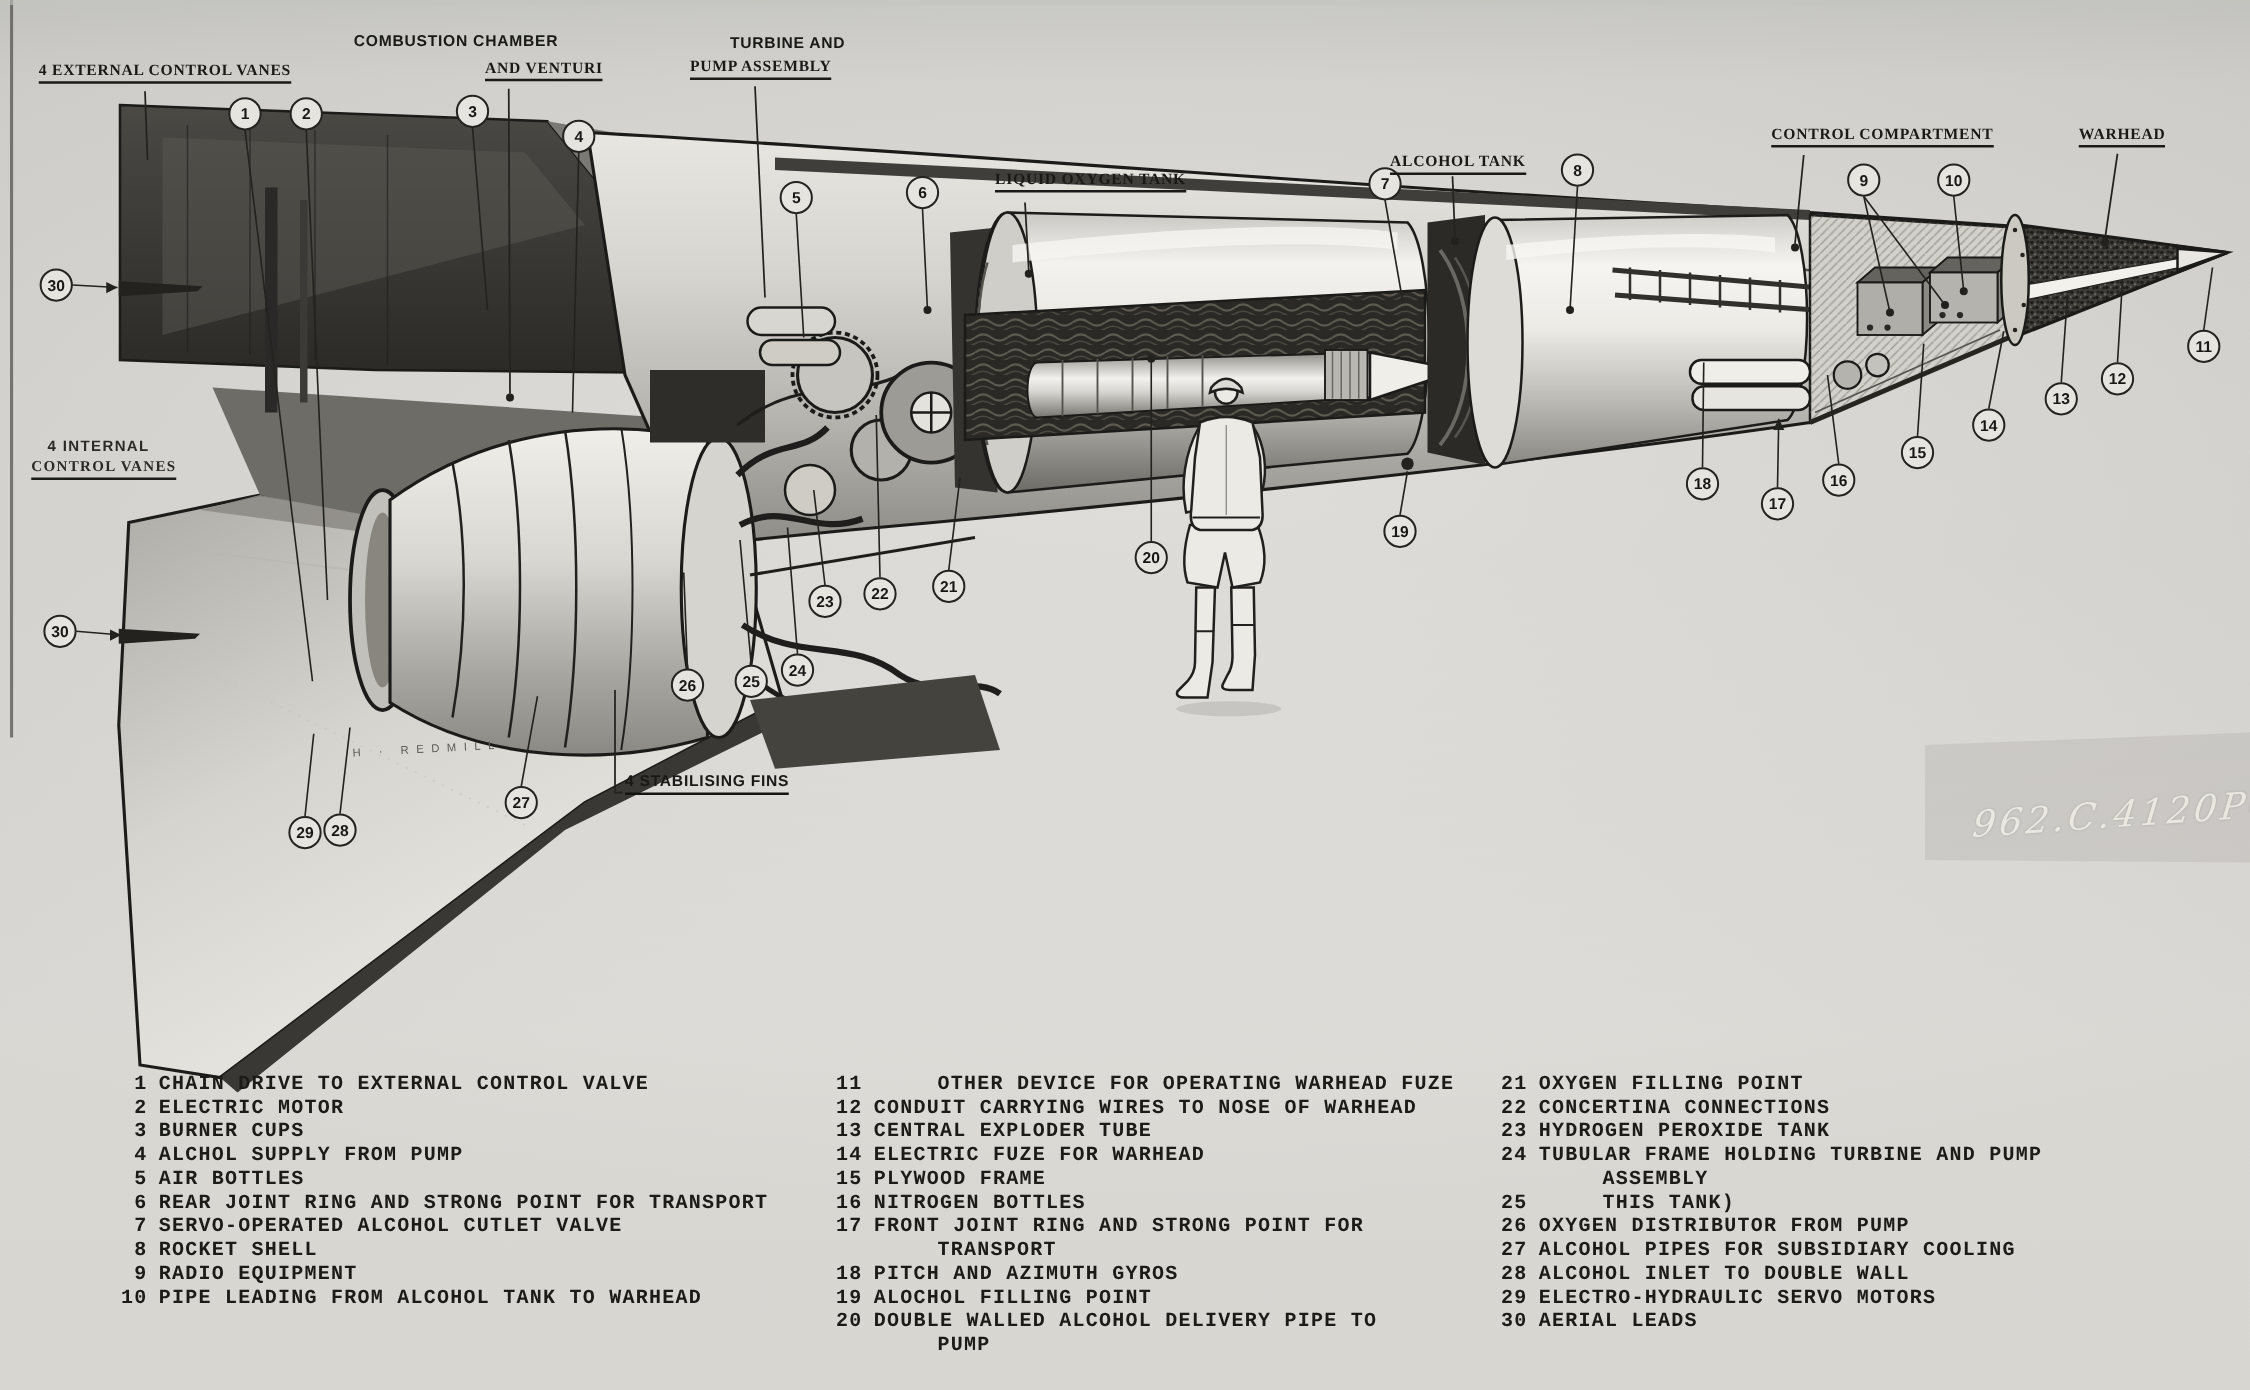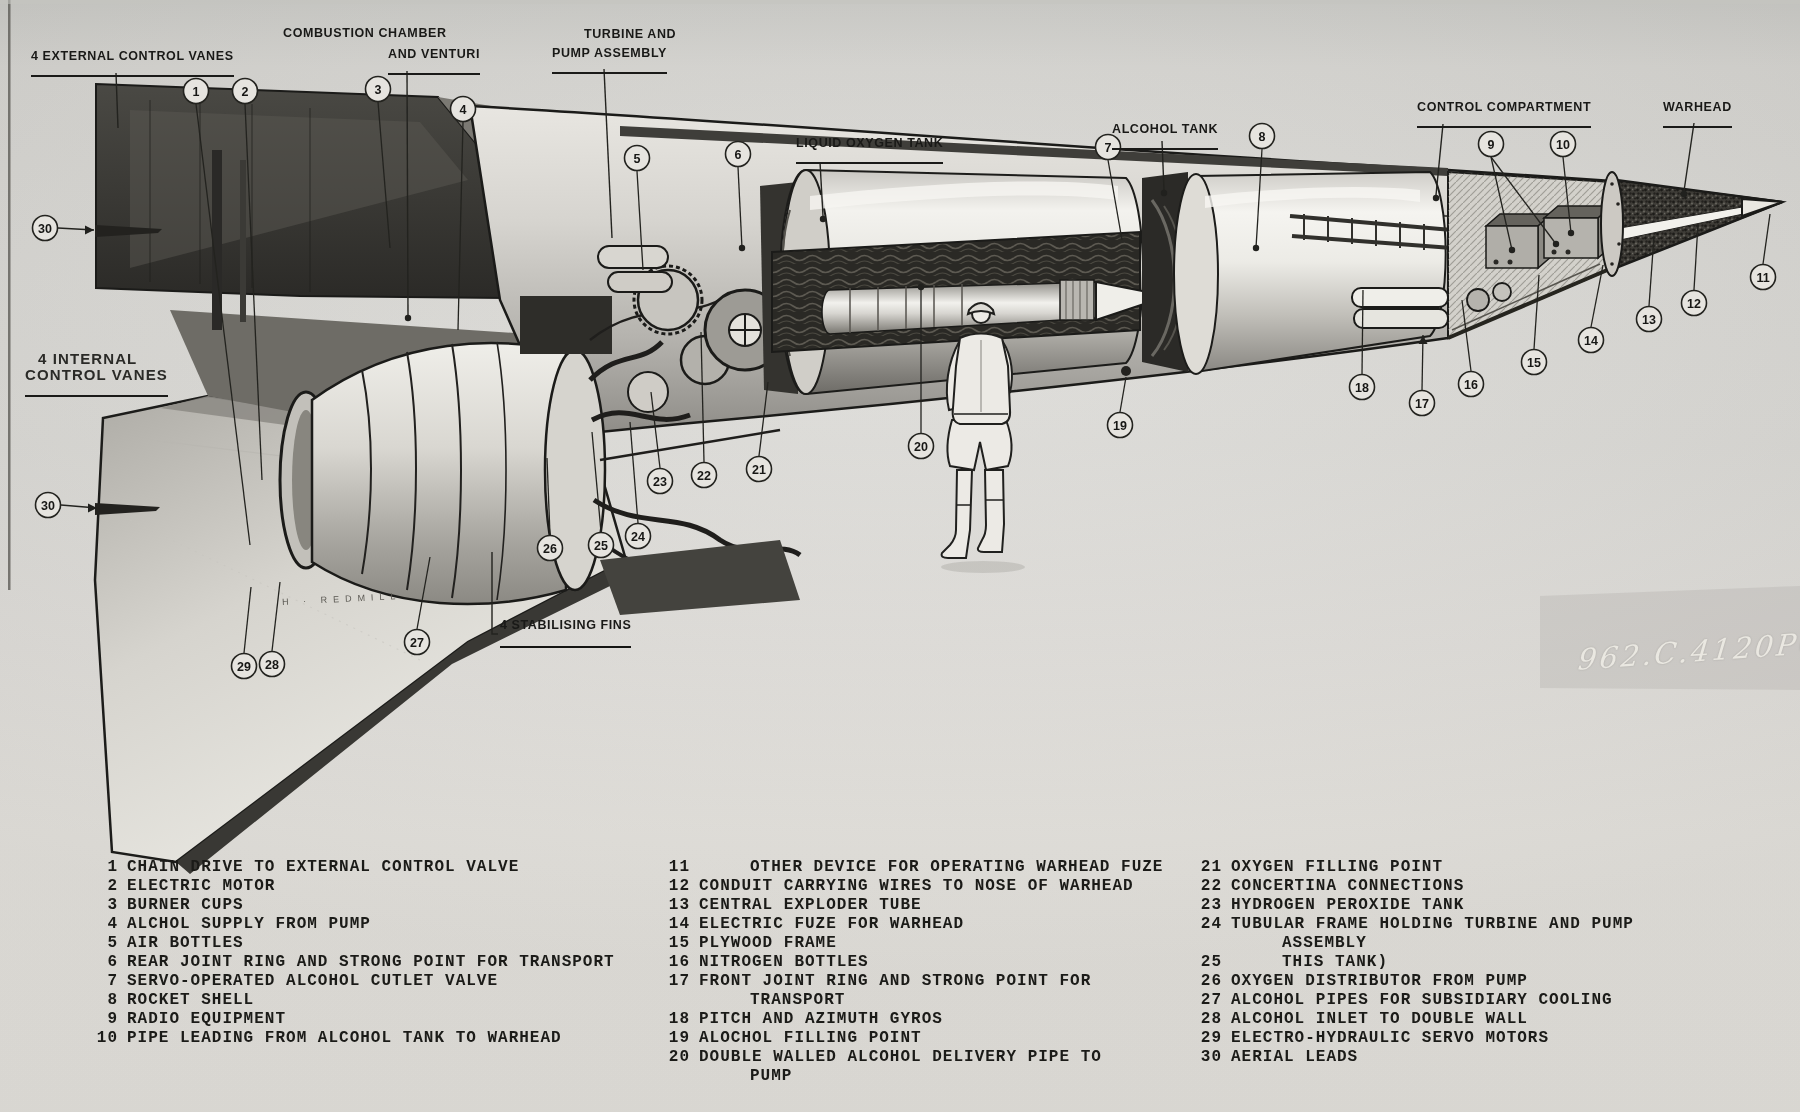--- a/index.html
+++ b/index.html
@@ -5,23 +5,23 @@
   html,body{margin:0;padding:0;background:#9a9995;}
   .stage{position:relative;width:1800px;height:1112px;overflow:hidden;
     background:linear-gradient(180deg,#ccccc8 0%,#d7d6d2 6%,#dbdad6 40%,#e3e1dd 58%,#ebe9e4 75%,#eae8e3 100%);
     font-family:"Liberation Sans",sans-serif;}
   .stage::before{content:"";position:absolute;inset:0;
     background:radial-gradient(90% 60% at 50% 30%, rgba(255,255,255,0.14), rgba(60,58,54,0.10) 95%);
     pointer-events:none;}
   svg.layer{position:absolute;left:0;top:0;}
   
   .dlabel{position:absolute;font-weight:bold;font-size:12.5px;letter-spacing:.6px;color:#191917;white-space:nowrap;text-align:right;}
-  .dlabel.small{font-size:15px;letter-spacing:1.1px;color:#2a2a27;}
-  .ul{border-bottom:2px solid #1a1a18;padding-bottom:12px;}
-  .ul3{border-bottom:2.5px solid #141412;padding-bottom:14px;}
+  .dlabel.small{font-size:12px;letter-spacing:1.1px;color:#2a2a27;}
+  .ul{border-bottom:2px solid #1a1a18;padding-bottom:2px;font-family:Liberation Serif, serif;}
+  .ul3{border-bottom:2.5px solid #141412;padding-bottom:2px;}
   
   .legend-col{position:absolute;top:858px;font-family:"Liberation Mono",monospace;
     font-weight:bold;font-size:16px;line-height:19px;letter-spacing:1px;color:#1b1b18;}
   .lrow{display:flex;}
   .lnum{display:inline-block;width:26px;text-align:right;margin-right:9px;flex:0 0 26px;}
   .ltext div{white-space:nowrap;}
   .ltext .cont{margin-left:51px;}
   
   .leader{stroke:#23231f;stroke-width:1.3;fill:none;}
   .cbubble{fill:#e6e4df;stroke:#23231f;stroke-width:1.6;}

